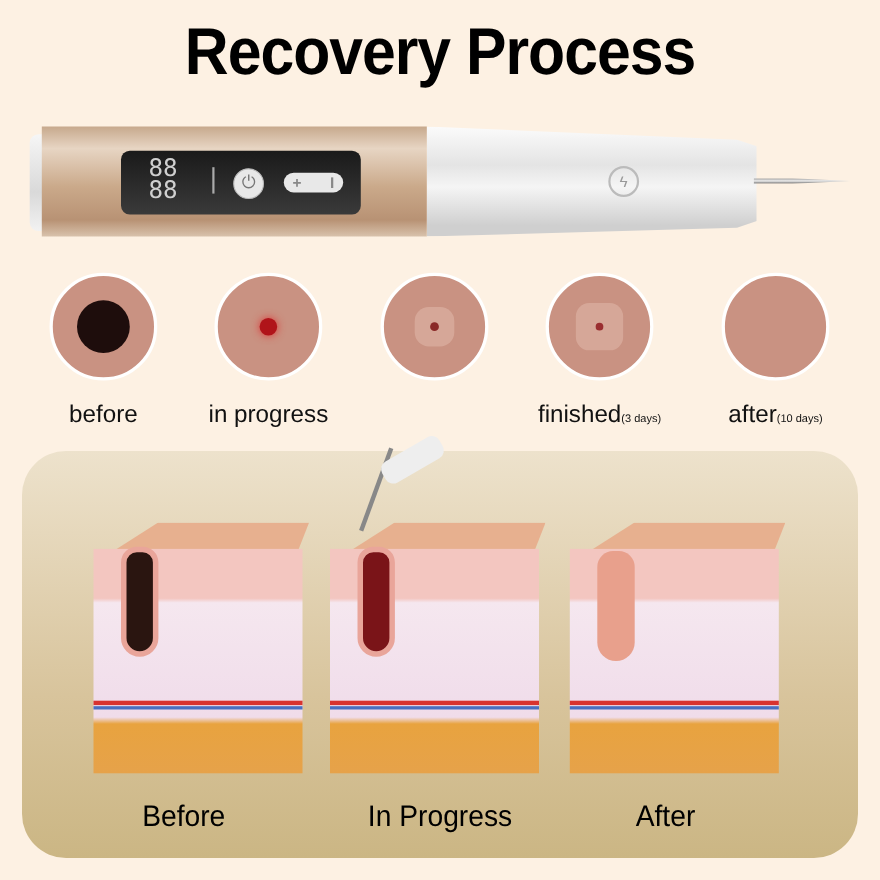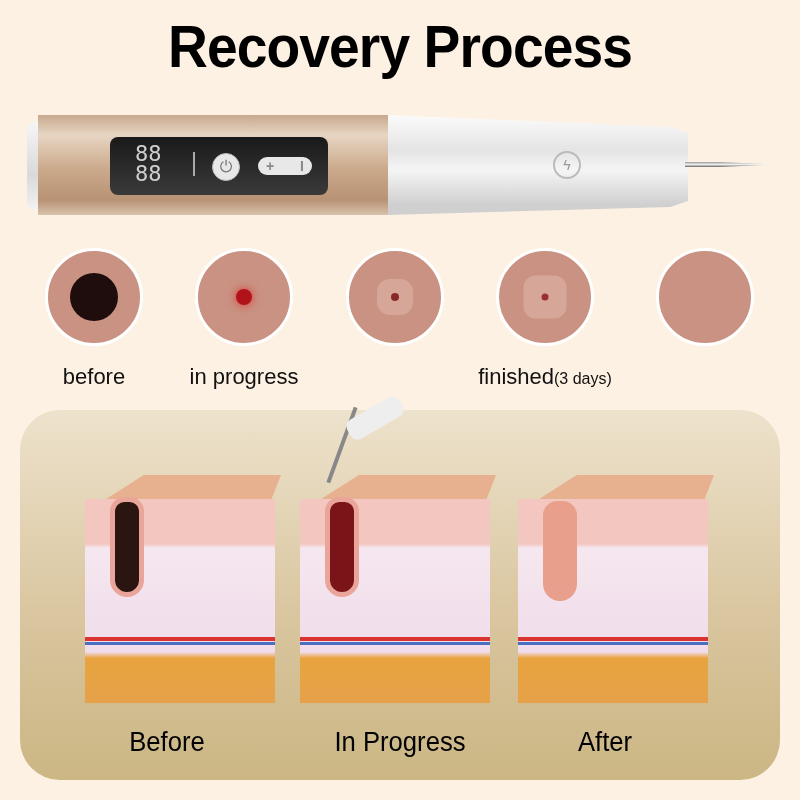--- a/index.html
+++ b/index.html
@@ -16,21 +16,21 @@
 .pm{position:absolute;left:258px;top:157px;width:54px;height:18px;border-radius:9px;background:#e8e8e8;color:#888;font-size:14px;line-height:18px;display:flex;justify-content:space-between;padding:0 8px;font-weight:bold;}
 .white{position:absolute;left:388px;top:115px;width:300px;height:100px;clip-path:polygon(0 0,94% 12%,100% 18%,100% 86%,94% 92%,0 100%);background:linear-gradient(#fbfbfb,#e4e4e4 35%,#f5f5f5 55%,#cfcfcf 90%);}
 .bolt{position:absolute;left:553px;top:151px;width:28px;height:28px;border-radius:50%;border:2px solid #bbb;color:#999;font-size:14px;text-align:center;line-height:24px;}
 .needle{position:absolute;left:685px;top:162px;width:88px;height:5px;background:linear-gradient(#999,#eee,#666);clip-path:polygon(0 0,40% 0,100% 50%,40% 100%,0 100%);}
 
 .stages{position:absolute;top:248px;left:0;width:800px;height:140px;}
 .stage{position:absolute;top:0;width:150px;text-align:center;}
 .circ{width:98px;height:98px;border-radius:50%;border:3px solid #fff;margin:0 auto;background:#c99282;position:relative;}
 .dot{position:absolute;border-radius:50%;left:50%;top:50%;transform:translate(-50%,-50%);}
 .slabel{margin-top:18px;font-size:22px;color:#111;white-space:nowrap;}
-.slabel small{font-size:16px;}
+.slabel small{font-size:10px;}
 
 .panel{position:absolute;left:20px;top:410px;width:760px;height:370px;border-radius:40px;background:linear-gradient(#ede2cc,#d8c49c 60%,#cbb684);}
 .block{position:absolute;top:475px;width:196px;height:228px;}
 .bface{position:absolute;left:0;top:24px;width:190px;height:204px;background:linear-gradient(#f3c6c0 0,#f3c6c0 22%,#f5e7ef 24%,#f0dcea 75%,#e8a33f 78%,#e6a24a 100%);}
 .btop{position:absolute;left:0;top:0;width:196px;height:30px;background:#e7b08f;clip-path:polygon(6% 100%,30% 0,100% 0,94% 100%);}
 .follicle{position:absolute;left:25px;top:22px;width:34px;height:100px;border-radius:17px 17px 20px 20px;}
 .vessel-r{position:absolute;left:0;top:162px;width:190px;height:4px;background:#d8332f;}
 .vessel-b{position:absolute;left:0;top:167px;width:190px;height:3px;background:#4a6fc0;}
 .blabel{position:absolute;top:727px;width:200px;text-align:center;font-size:27px;color:#000;transform:scaleX(0.95);}
 </style>
@@ -75,20 +75,21 @@
       </div>
   </div>
   <div class="stage" style="left:470px">
     <div class="circ">
         <div class="dot" style="width:7px;height:7px;background:#9a2e30;box-shadow:0 0 0 18px rgba(255,230,220,0.25);"></div>
       </div>
     <div class="slabel"><span>finished</span><small>(3 days)</small></div>
   </div>
   <div class="stage" style="left:630px">
     <div class="circ"></div>
+    <div class="slabel"><span>after</span><small>(10 days)</small></div>
   </div>
 </div>
 
 <div class="panel"></div>
 
 <div class="block" style="left:85px">
   <div class="btop"></div>
   <div class="bface"></div>
   <div class="follicle" style="background:#2a1510;border:5px solid #e9a59a;"></div>
   <div class="vessel-r"></div>

